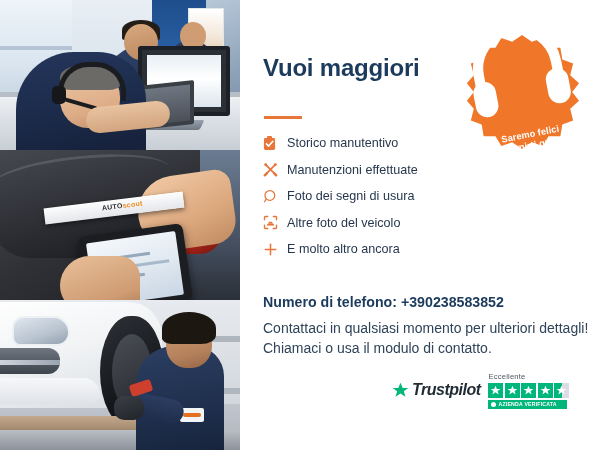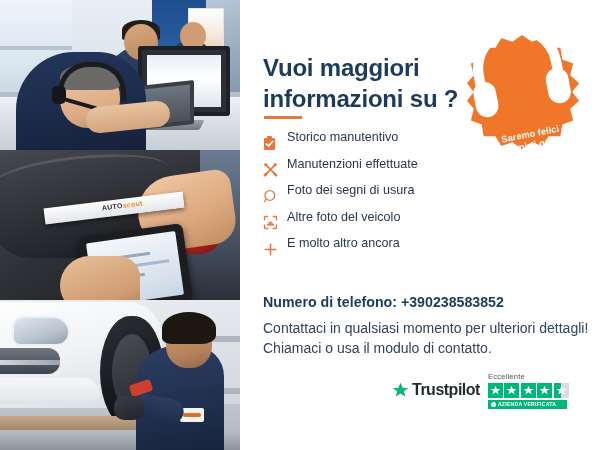--- a/index.html
+++ b/index.html
@@ -363,20 +363,21 @@
 
   
   .features {
     position: absolute;
     left: 23px;
     top: 130px;
     width: 240px;
   }
   .feature {
     display: flex;
+    align-items: center;
     height: 26.5px;
   }
   .feature-icon {
     width: 24px;
     flex: 0 0 24px;
     display: flex;
     align-items: center;
     justify-content: flex-start;
     color: #e8763a;
     line-height: 0;
@@ -420,20 +421,21 @@
     display: flex;
     align-items: center;
     gap: 3px;
   }
   .tp-star-logo { line-height: 0; }
   .tp-name {
     font-size: 16px;
     font-weight: bold;
     color: #1f2a33;
     letter-spacing: -0.5px;
+    font-style: italic;
   }
   .tp-rating { display: flex; flex-direction: column; align-items: flex-start; }
   .tp-eccellente {
     font-size: 7.6px;
     color: #4a5560;
     margin-bottom: 1.5px;
     letter-spacing: 0.2px;
   }
   .tp-stars { display: flex; gap: 1.5px; }
   .tp-star {
@@ -540,21 +542,21 @@
       <div class="p3-hair"></div>
       <div class="p3-arm"></div>
       <div class="p3-tool"></div>
       <div class="p3-glove"></div>
     </div>
 
   </div>
 
   <div class="content">
 
-    <h1 class="heading"><span>Vuoi maggiori</span><br><span>informazioni su ?</span></h1>
+    <h1 class="heading"><span>Vuoi maggiori</span><br></h1>
     <div class="heading-rule"></div>
 
     <div class="badge">
       <svg viewBox="0 0 120 120" aria-hidden="true">
         <path fill="#f0762a" d="M60 2 L70 9 L81 5 L87 15 L99 15 L101 27 L112 31 L109 43 L118 51 L111 60 L118 69 L109 77 L112 89 L101 93 L99 105 L87 105 L81 115 L70 111 L60 118 L50 111 L39 115 L33 105 L21 105 L19 93 L8 89 L11 77 L4 69 L11 60 L4 51 L11 43 L8 31 L19 27 L21 15 L33 15 L39 5 L50 9 Z"></path>
       </svg>
       <div class="badge-inner">
         <span class="badge-icon">
           <svg width="22" height="20" viewBox="0 0 24 22" fill="none" stroke="#ffffff" stroke-width="2.1" stroke-linecap="round">
             <path d="M4 13 V11 a8 8 0 0 1 16 0 v2"></path>

